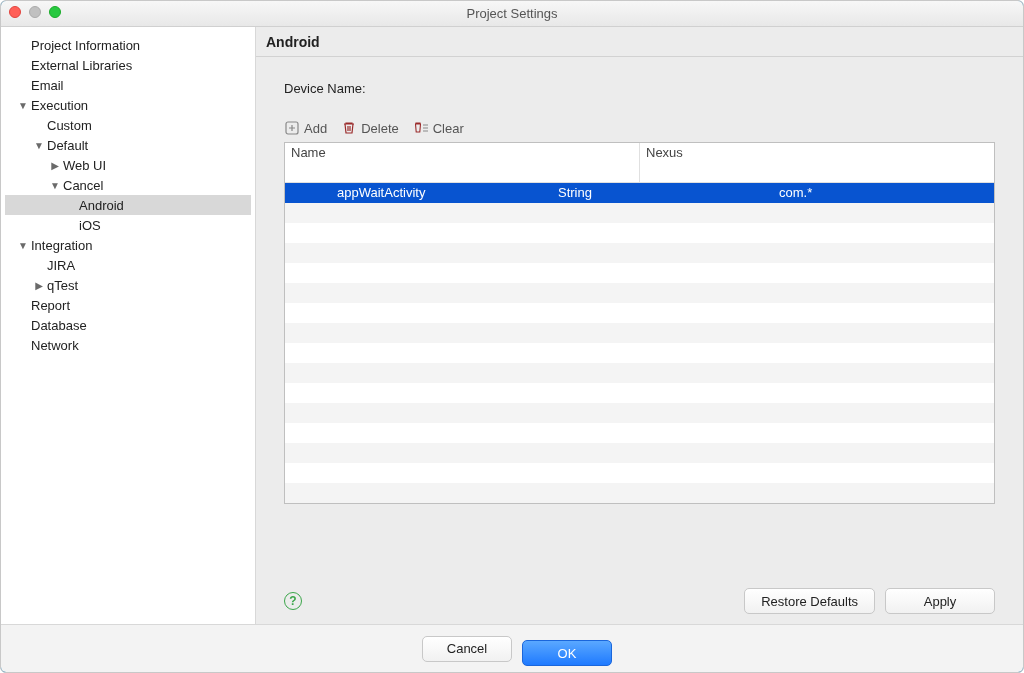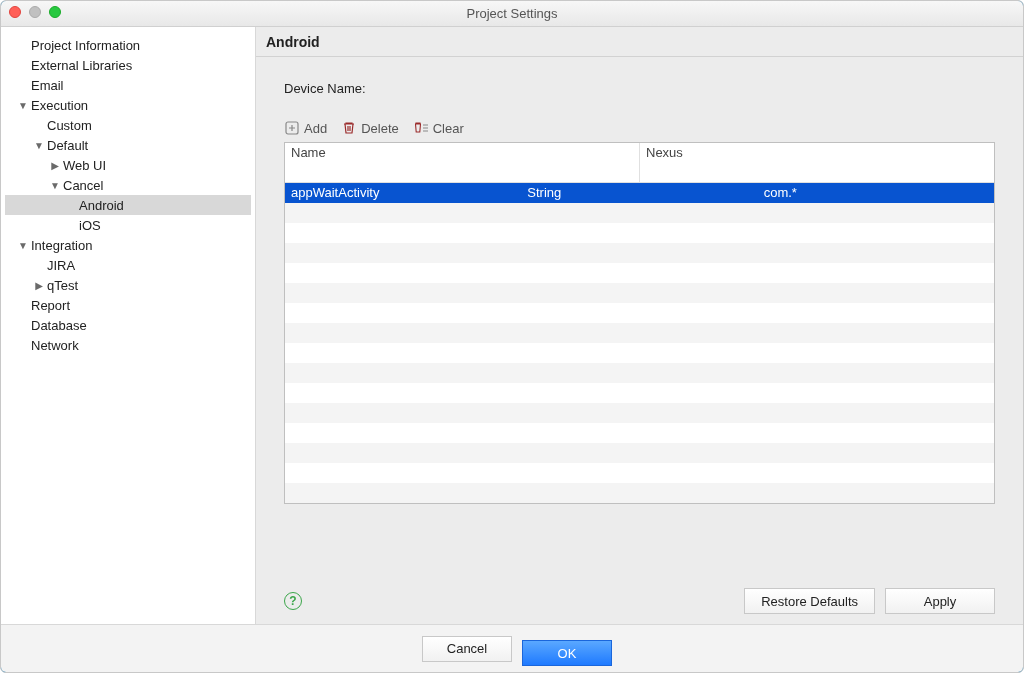--- a/index.html
+++ b/index.html
@@ -53,28 +53,28 @@
   .tbtn .ico.plain { color:#666; }
 
   
   .table-wrap { flex:0 0 340px; border:1px solid #bfbfbf; background:#fff; display:flex; flex-direction:column; }
   .thead { display:flex; height:40px; background:#fff; border-bottom:1px solid #e0e0e0; }
   .th { flex:1; padding:2px 6px; font-size:13px; color:#444; border-right:1px solid #e0e0e0; }
   .th:last-child { border-right:none; }
   .tbody { flex:1; overflow:auto; }
   .trow { display:flex; height:20px; }
   .trow:nth-child(even) { background:#f4f4f4; }
-  .trow.selected { background:#0854d0; color:#fff; }
+  .trow.selected { background:#0854d0; color:#fff;padding-left:46px; }
   .td { flex:1; padding:2px 6px; font-size:13px; border-right:1px solid transparent; overflow:hidden; }
 
   
   .page-actions { display:flex; align-items:center; margin-top:auto; padding-top:14px; }
   .help-icon { width:18px; height:18px; border:1.6px solid #3ba64a; color:#3ba64a; border-radius:50%; display:inline-flex; align-items:center; justify-content:center; font-size:12px; font-weight:bold; }
   .page-actions .spacer { flex:1; }
-  .btn { height:26px; min-width:110px; padding:12px 16px; margin-left:10px; border:1px solid #c8c8c8; border-radius:0; background:linear-gradient(#ffffff,#f1f1f1); font-size:13px; display:inline-flex; align-items:center; justify-content:center; cursor:default; }
+  .btn { height:26px; min-width:110px; padding:12px 16px; margin-left:10px; border:1px solid #c8c8c8; border-radius:5px; background:linear-gradient(#ffffff,#f1f1f1); font-size:13px; display:inline-flex; align-items:center; justify-content:center; cursor:default; }
   .btn.primary { background:linear-gradient(#5aa8ff,#1f7aff); border:1px solid #1a66db; color:#fff;margin-top:9px; }
 
   
   .dialog-footer { height:48px; border-top:1px solid #d8d8d8; background:#f3f3f3; display:flex; align-items:center; justify-content:center; padding:0 18px; }
   .dialog-footer .btn { min-width:90px; }
 </style>
 </head>
 <body>
 
 <div class="window">

